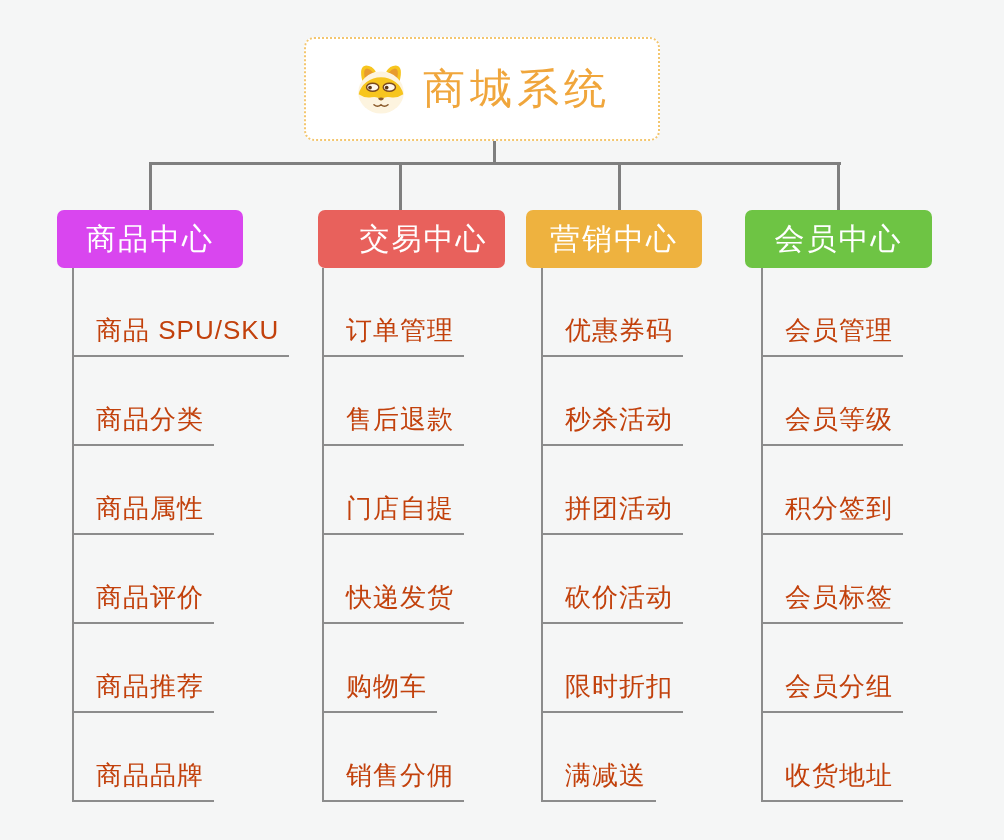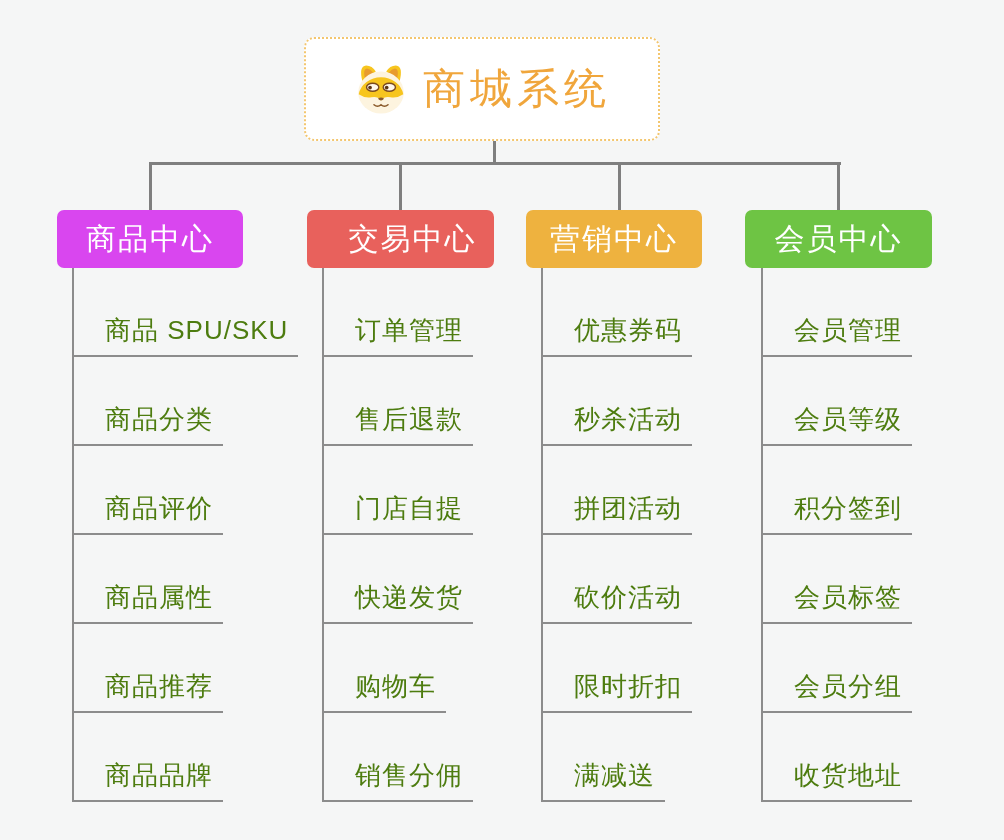--- a/index.html
+++ b/index.html
@@ -51,38 +51,38 @@
     border-radius:7px;
     display:flex;align-items:center;justify-content:center;
     color:#ffffff;
     font-size:30px;
     letter-spacing:2px;
     box-sizing:border-box;
     cursor:default;
     white-space:nowrap;
   }
   .bh-1{left:57px;width:186px;}
-  .bh-2{left:307px;width:187px;padding-left:24px;}
+  .bh-2{left:318px;width:187px;padding-left:24px;}
   .bh-3{left:526px;width:176px;}
   .bh-4{left:745px;width:187px;}
   
   .item-list{position:absolute;top:268px;}
   .il-1{left:72px;}
   .il-2{left:322px;}
   .il-3{left:541px;}
   .il-4{left:761px;}
   .leaf-item{
     height:89px;
     display:flex;align-items:flex-end;
     width:max-content;
     border-bottom:2px solid #8c8c8c;
     box-sizing:border-box;
-    padding:0 10px 7px 33px;
+    padding:0 10px 7px 24px;
     font-size:26px;
-    color:#4d7c0f;
+    color:#c2410c;
     letter-spacing:1px;
     white-space:nowrap;
   }
 </style>
 </head>
 <body>
 
 <div class="canvas">
 
   <div class="line stem"></div>
@@ -121,22 +121,22 @@
   </div>
 
   <div class="branch-header bh-1" style="background: #d946ef;">商品中心</div>
   <div class="branch-header bh-2" style="background: rgb(232, 97, 92);">交易中心</div>
   <div class="branch-header bh-3" style="background: rgb(238, 178, 63);">营销中心</div>
   <div class="branch-header bh-4" style="background: rgb(110, 196, 68);">会员中心</div>
 
   <div class="item-list il-1">
     <div class="leaf-item">商品 SPU/SKU</div>
     <div class="leaf-item">商品分类</div>
+    <div class="leaf-item">商品属性</div>
     <div class="leaf-item">商品评价</div>
-    <div class="leaf-item">商品属性</div>
     <div class="leaf-item">商品推荐</div>
     <div class="leaf-item">商品品牌</div>
   </div>
 
   <div class="item-list il-2">
     <div class="leaf-item">订单管理</div>
     <div class="leaf-item">售后退款</div>
     <div class="leaf-item">门店自提</div>
     <div class="leaf-item">快递发货</div>
     <div class="leaf-item">购物车</div>

